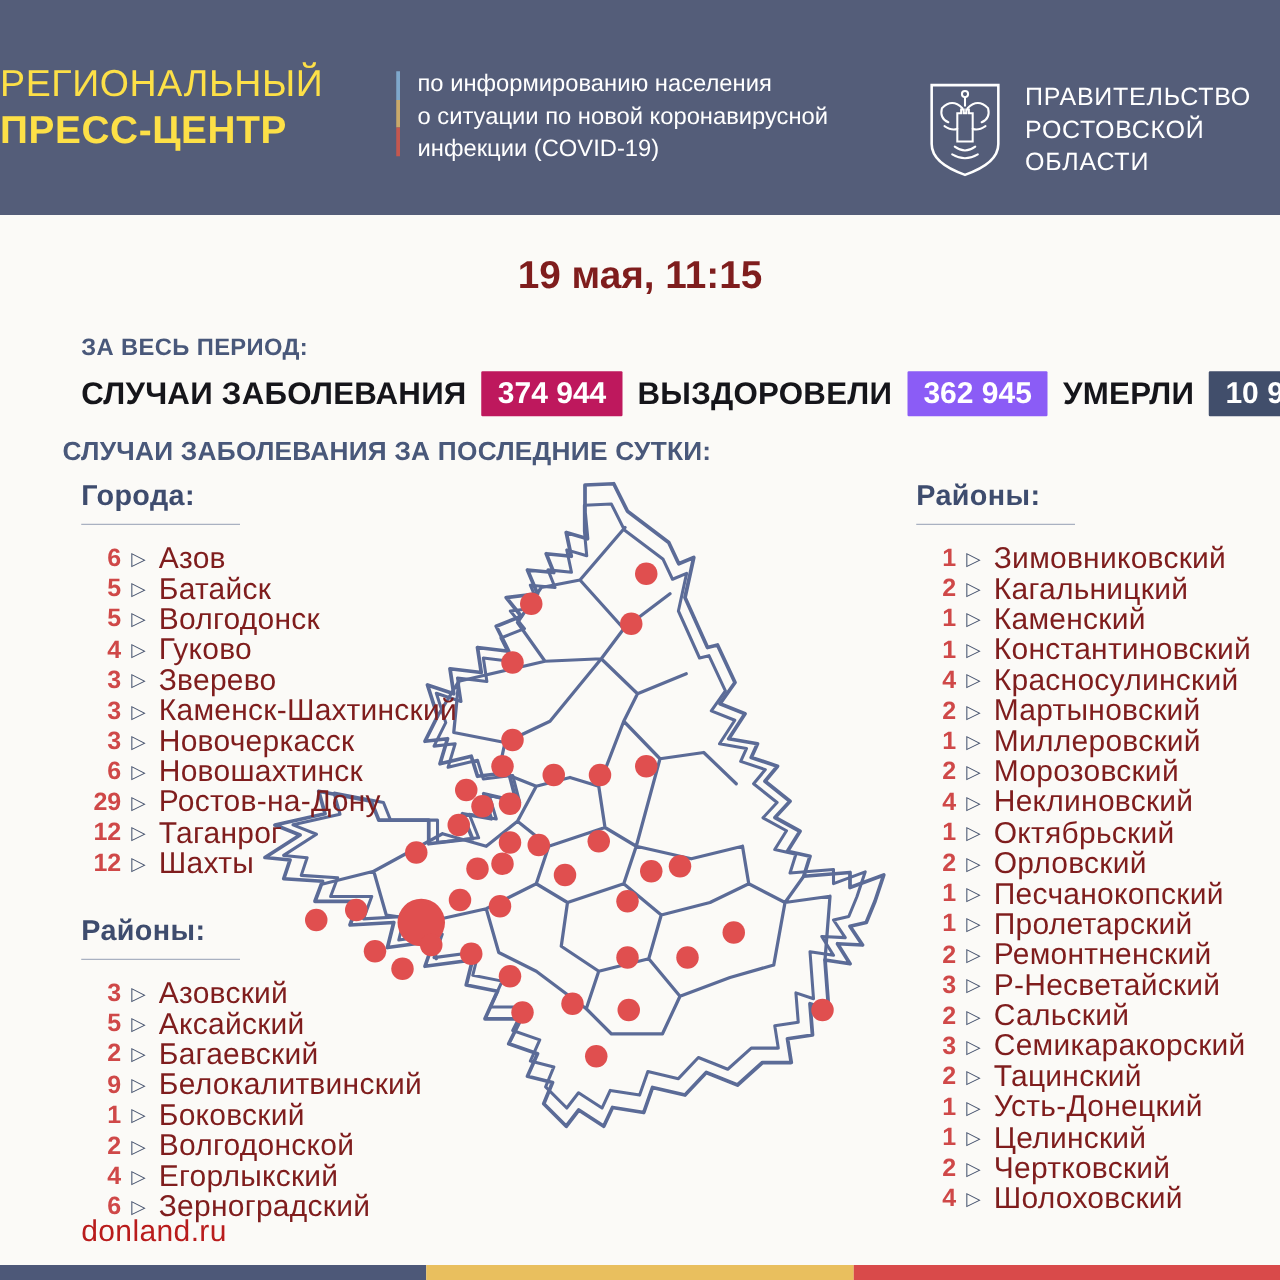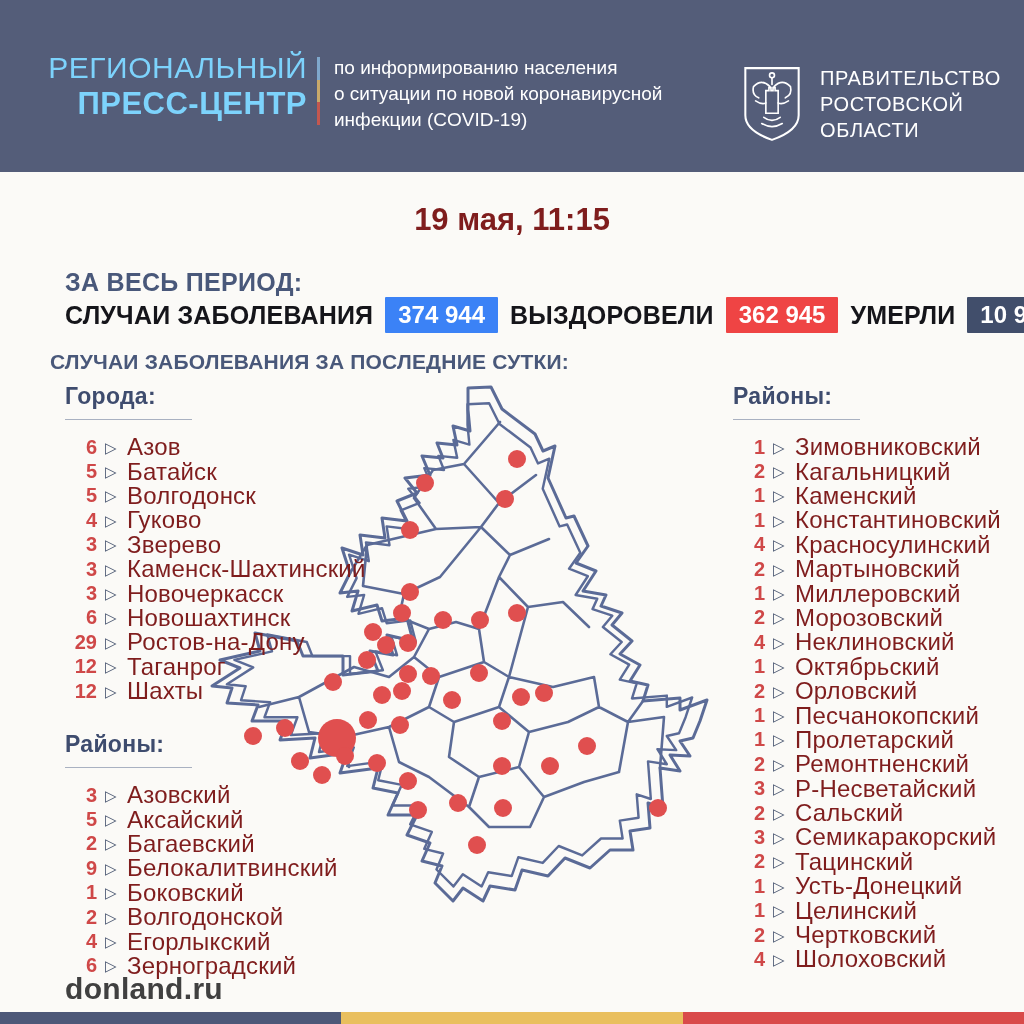--- a/index.html
+++ b/index.html
@@ -2,40 +2,40 @@
 <html><head>
 <meta charset="utf-8">
 <style>
   html,body{margin:0;padding:0;}
   body{width:1024px;height:1024px;overflow:hidden;background:#fbfaf7;
        font-family:"Liberation Sans","DejaVu Sans",sans-serif;}
   .canvas{position:relative;width:1024px;height:1024px;background:#fbfaf7;}
 
   
   .topbar{position:absolute;left:0;top:0;width:1024px;height:172px;background:#545d79;}
-  .brand{position:absolute;top:50px;left:0;width:307px;text-align:right;color:#7dd3fc;line-height:36px;}
+  .brand{position:absolute;top:50px;left:0;width:307px;color:#fde047;line-height:36px;}
   .brand .l1{font-size:30px;font-weight:400;letter-spacing:.5px;}
   .brand .l2{font-size:31px;font-weight:700;letter-spacing:.5px;}
   .flag-divider{position:absolute;left:317px;top:57px;width:3px;height:68px;display:flex;flex-direction:column;}
   .flag-divider span{flex:1;}
   .fd-blue{background:#7fa8cc;} .fd-gold{background:#c9a96a;} .fd-red{background:#c4574f;}
   .subtitle{position:absolute;left:334px;top:55px;color:#fff;font-size:19px;line-height:26px;font-weight:500;}
   .gov{position:absolute;left:740px;top:64px;display:flex;align-items:center;}
   .emblem{width:64px;height:80px;}
   .gov-text{margin-left:16px;color:#fff;font-size:20px;line-height:26px;font-weight:500;letter-spacing:.6px;}
 
   
   .date{position:absolute;left:0;top:202px;width:1024px;text-align:center;
         font-size:31px;font-weight:700;color:#7f1d1d;}
-  .period-label{position:absolute;left:65px;top:268px;font-size:25px;font-weight:700;color:#49587a;letter-spacing:.3px;}
+  .period-label{position:absolute;left:65px;top:268px;font-size:19px;font-weight:700;color:#49587a;letter-spacing:.3px;}
   .stats-row{position:absolute;left:65px;top:297px;width:955px;display:flex;align-items:center;gap:12px;text-align:right;}
   .stat-label{font-size:25px;font-weight:700;color:#15151a;letter-spacing:.2px;white-space:nowrap;}
   .badge{display:inline-block;padding:4px 13px;font-size:24px;font-weight:700;color:#fff;border-radius:1px;white-space:nowrap;}
-  .badge.cases{background:#3b82f6;}
-  .badge.recovered{background:#ef4444;}
+  .badge.cases{background:#be185d;}
+  .badge.recovered{background:#8b5cf6;}
   .badge.deaths{background:#414e6b;}
   .daily-label{position:absolute;left:50px;top:350px;font-size:21px;font-weight:700;color:#49587a;letter-spacing:.2px;}
 
   
   .col{position:absolute;z-index:3;}
   .col h2{margin:0;font-size:23px;font-weight:700;color:#3e4c6e;letter-spacing:.3px;
           padding-bottom:9px;border-bottom:1px solid #a9b1c1;width:127px;}
   .col ul{list-style:none;margin:15px 0 0 0;padding:0;}
   .col li{display:flex;align-items:center;height:24.4px;}
   .num{min-width:32px;text-align:right;color:#cf4848;font-weight:700;font-size:20px;}
@@ -45,21 +45,21 @@
   .districts-left-col{left:65px;top:731px;}
   .districts-right-col{left:733px;top:383px;}
 
   
   .map{position:absolute;left:200px;top:378px;width:520px;height:560px;z-index:1;}
   .map path{fill:none;stroke:#5b6b97;stroke-linejoin:round;stroke-linecap:round;}
   .map .frame{stroke-width:3;}
   .map .inner{stroke-width:2.6;}
 
   
-  .site{position:absolute;left:65px;top:972px;font-size:30px;color:#404040;letter-spacing:.3px;z-index:4;font-weight:bold;}
+  .site{position:absolute;left:65px;top:972px;font-size:24px;color:#b91c1c;letter-spacing:.3px;z-index:4;}
   .stripe{position:absolute;left:0;bottom:0;width:1024px;height:12px;display:flex;z-index:5;}
   .stripe span{flex:1;}
   .st-navy{background:#4d5878;} .st-gold{background:#e9bf5e;} .st-red{background:#d94a4a;}
 </style>
 </head>
 <body>
 
 <div class="canvas">
 
   <header class="topbar">

